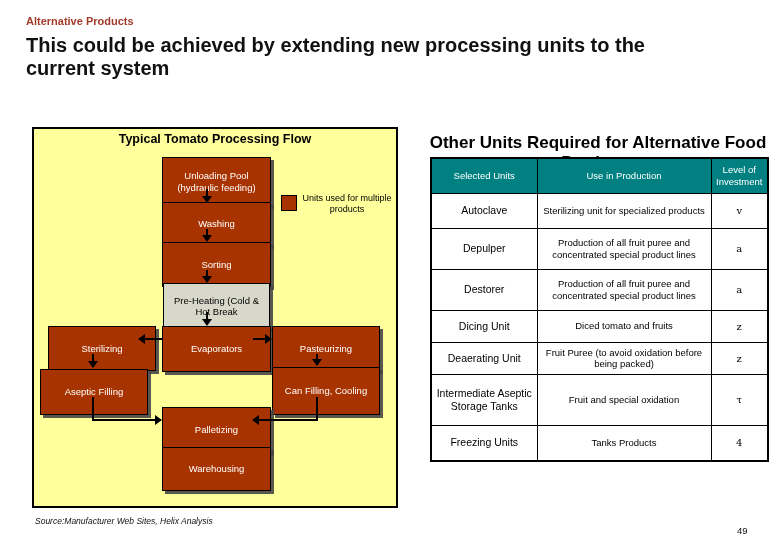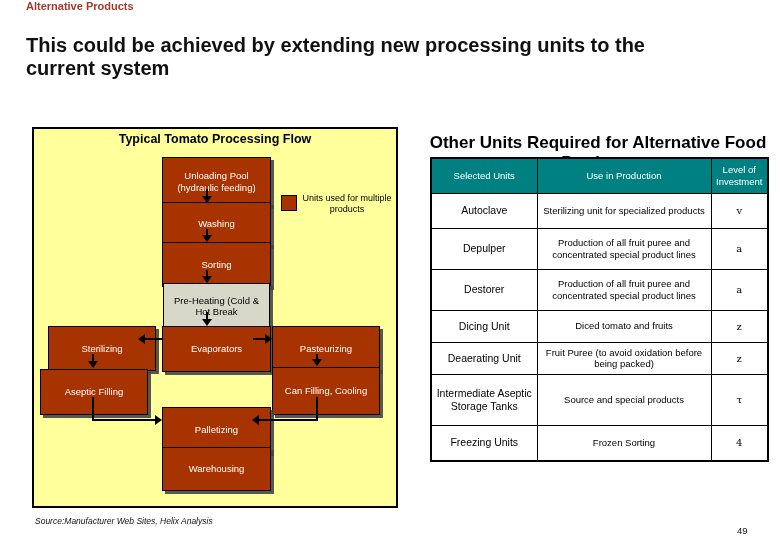--- a/index.html
+++ b/index.html
@@ -1,19 +1,19 @@
 <!DOCTYPE html>
 <html style="--kicker-color: #A23B2B; --panel-fill: #FFFF9C; --node-fill: #A73300; --gray-node-fill: #D8D8CA; --table-header-fill: #008080;"><head>
 <meta charset="utf-8">
 <style>
   html,body{margin:0;padding:0;background:#fff;}
   .slide{position:relative;width:780px;height:540px;background:#fff;overflow:hidden;
          font-family:"Liberation Sans",sans-serif;color:#000;}
   
-  .kicker{position:absolute;left:26px;top:0;font-size:11px;font-weight:bold;
+  .kicker{position:absolute;left:26px;top:15px;font-size:11px;font-weight:bold;
           color:var(--kicker-color,#A23B2B);}
   .title{position:absolute;left:26px;top:34px;width:690px;font-size:20px;font-weight:bold;
          line-height:1.15;color:#111;}
   
   .flow-panel{position:absolute;left:32px;top:127px;width:362px;height:377px;
               background:var(--panel-fill,#FFFF9C);border:2px solid #000;}
   .flow-title{position:absolute;left:32px;top:132px;width:366px;text-align:center;
               font-size:12.5px;font-weight:bold;}
   .node{position:absolute;display:flex;align-items:center;justify-content:center;
         text-align:center;background:var(--node-fill,#A73300);color:#fff;
@@ -156,26 +156,26 @@
       <td class="c2">Diced tomato and fruits</td>
       <td class="c3">z</td>
     </tr>
     <tr style="height:32px">
       <td class="c1">Deaerating Unit</td>
       <td class="c2">Fruit Puree (to avoid oxidation before being packed)</td>
       <td class="c3">z</td>
     </tr>
     <tr style="height:51px">
       <td class="c1">Intermediate Aseptic Storage Tanks</td>
-      <td class="c2">Source and special products</td>
+      <td class="c2">Fruit and special oxidation</td>
       <td class="c3">τ</td>
     </tr>
     <tr style="height:36px">
       <td class="c1">Freezing Units</td>
-      <td class="c2">Frozen Sorting</td>
+      <td class="c2">Tanks Products</td>
       <td class="c3">4</td>
     </tr>
   </tbody>
     </table>
 
   <div class="source">
     <span class="lbl">Source:</span><span>Manufacturer Web Sites, Helix Analysis</span>
   </div>
   <div class="page-num">49</div>
 

